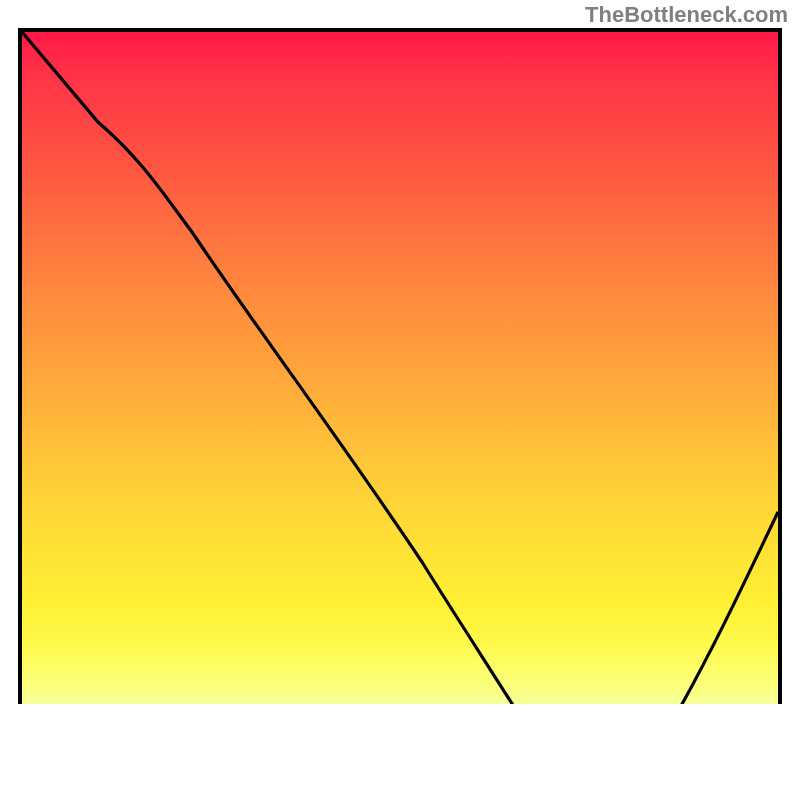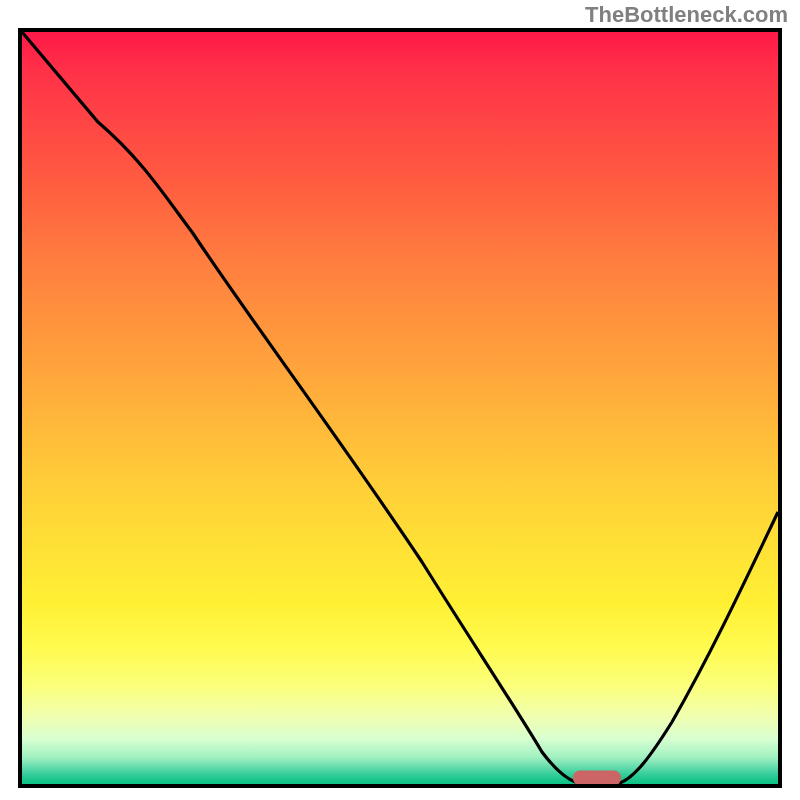--- a/index.html
+++ b/index.html
@@ -3,21 +3,21 @@
 <meta charset="utf-8">
 <style>
   body {
     margin: 0;
     padding: 0;
     background: #ffffff;
     font-family: Arial, sans-serif;
   }
   .container {
     width: 800px;
-    height: 800px;
+    height: 704px;
     position: relative;
   }
   .watermark {
     position: absolute;
     top: 2px;
     right: 12px;
     font-size: 22px;
     font-weight: bold;
     color: #808080;
     z-index: 10;

